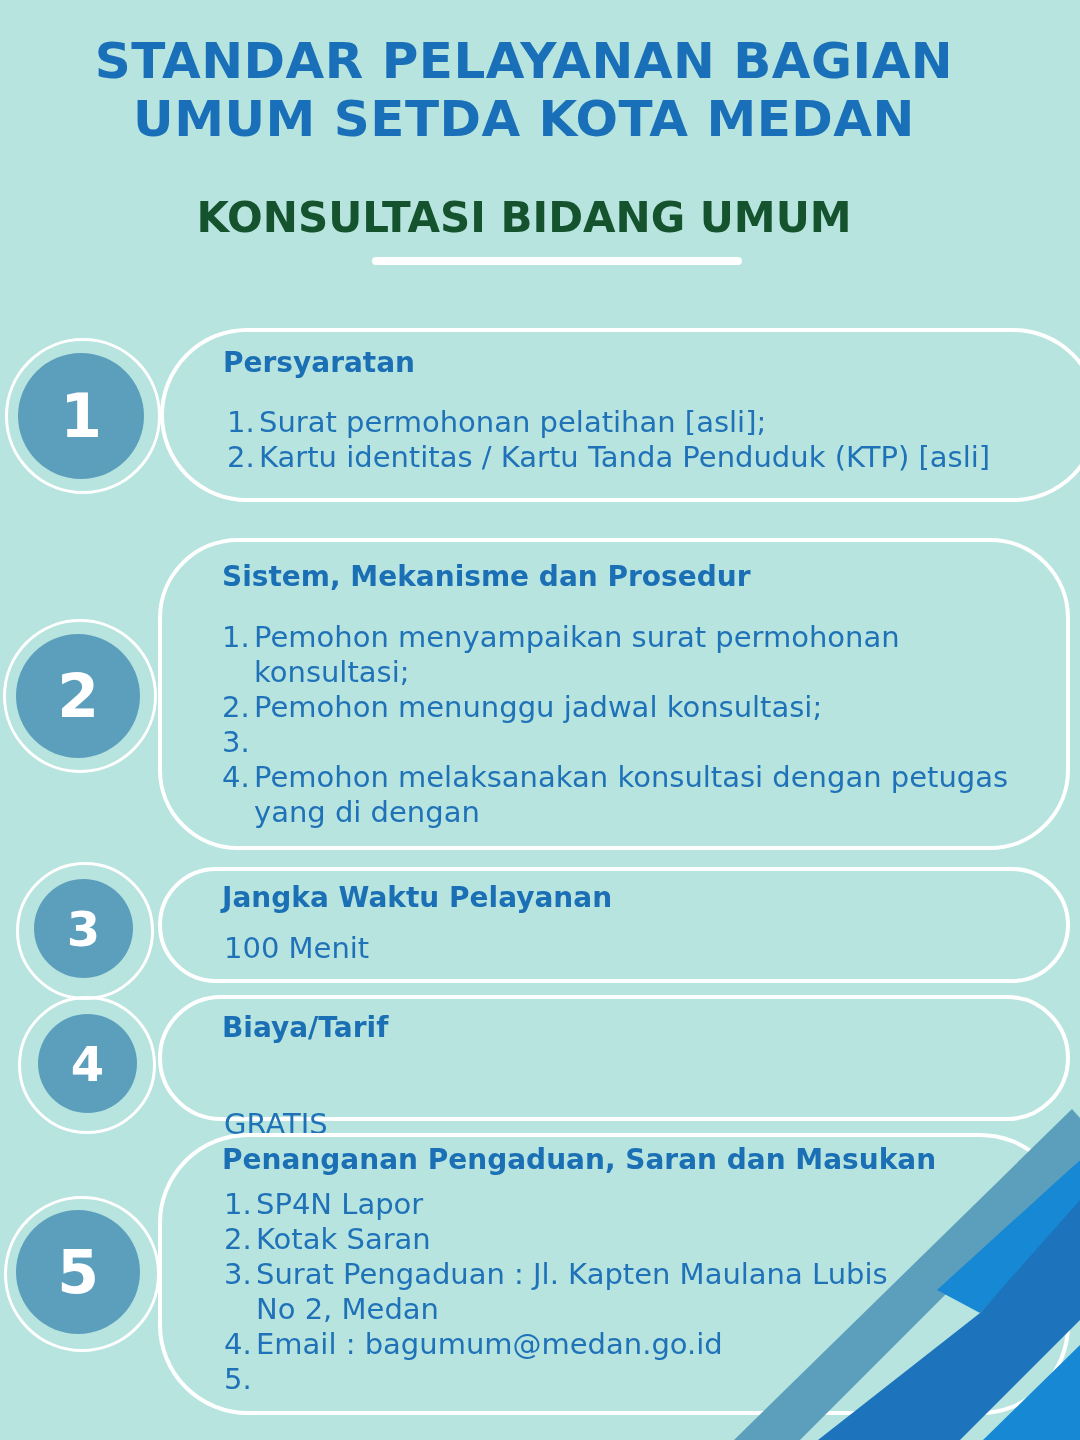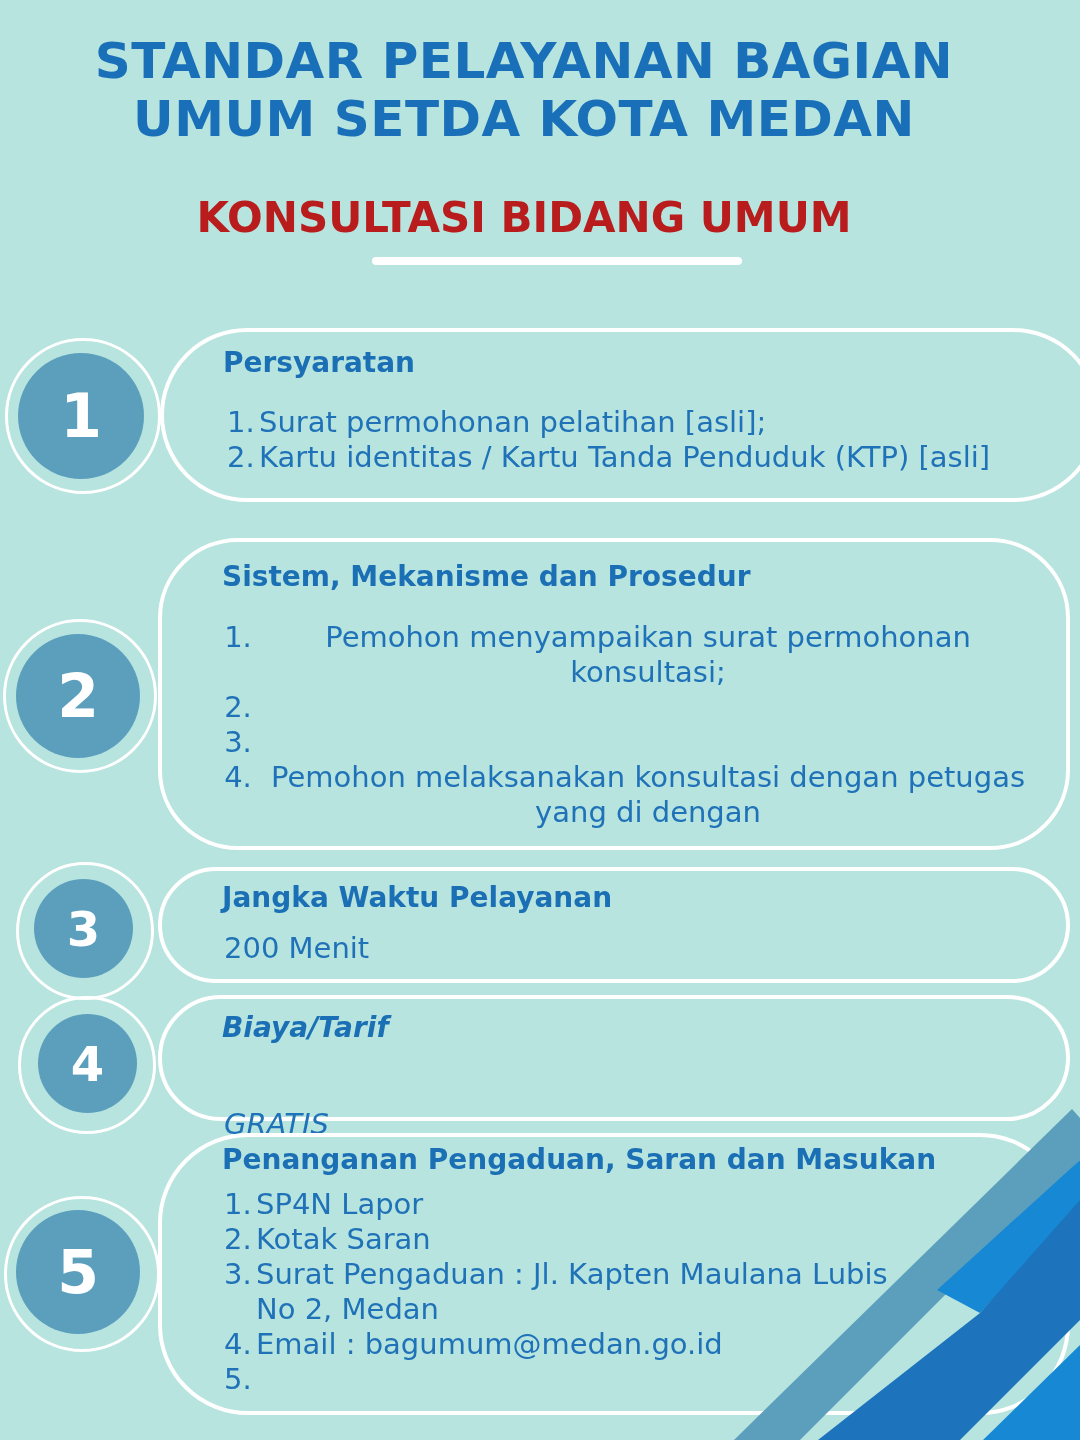--- a/index.html
+++ b/index.html
@@ -14,21 +14,21 @@
     .title {
       position: absolute; left: 0; right: 0; top: 32px;
       text-align: center; padding-left: 60px;
       font-weight: bold; font-size: 50px; line-height: 58px;
       color: #1a70b8; letter-spacing: 0.5px;
     }
     .subtitle {
       position: absolute; left: 0; right: 0; top: 192px;
       text-align: center; padding-left: 60px;
       font-weight: bold; font-size: 42px; line-height: 52px;
-      color: #b91c1c;
+      color: #14532d;
     }
     .underline {
       position: absolute; left: 372px; top: 257px;
       width: 370px; height: 8px; background: #ffffff; border-radius: 4px;
     }
 
     .ring {
       position: absolute; border: 3px solid #ffffff; border-radius: 50%;
     }
     .disc {
@@ -81,54 +81,55 @@
           <span class="num">2.</span>
           <span>Kartu identitas / Kartu Tanda Penduduk (KTP)  [asli]</span>
         </li>
     </ul>
   </div>
 
   <div class="ring" style="left:3px;top:619px;width:154px;height:154px;"></div>
   <div class="disc" style="left:16px;top:634px;width:124px;height:124px;font-size:60px;">
     <span>2</span>
   </div>
-  <div class="card" style="left:158px;top:538px;width:912px;height:312px;border-radius:80px;text-align:center;">
+  <div class="card" style="left:158px;top:538px;width:912px;height:312px;border-radius:80px;">
     <div class="card-title" style="left:60px;top:18px;">Sistem, Mekanisme dan Prosedur</div>
     <ul class="list" style="left:60px;top:78px;width:820px;">
       <li>
           <span class="num">1.</span>
           <span>Pemohon menyampaikan surat permohonan konsultasi;</span>
         </li>
       <li>
           <span class="num">2.</span>
+          <span>Pemohon menunggu jadwal konsultasi;</span>
         </li>
       <li>
           <span class="num">3.</span>
         </li>
       <li>
           <span class="num">4.</span>
           <span>Pemohon melaksanakan konsultasi dengan petugas yang di dengan</span>
         </li>
     </ul>
   </div>
 
   <div class="ring" style="left:16px;top:862px;width:138px;height:138px;"></div>
   <div class="disc" style="left:34px;top:879px;width:99px;height:99px;font-size:48px;">
     <span>3</span>
   </div>
   <div class="card" style="left:158px;top:867px;width:912px;height:116px;border-radius:58px;">
     <div class="card-title" style="left:60px;top:10px;">Jangka Waktu Pelayanan</div>
-    <div class="plain" style="left:62px;top:60px;">200 Menit</div>
+    <div class="plain" style="left:62px;top:60px;">100 Menit</div>
   </div>
 
   <div class="ring" style="left:18px;top:996px;width:138px;height:138px;"></div>
   <div class="disc" style="left:38px;top:1014px;width:99px;height:99px;font-size:48px;">
     <span>4</span>
   </div>
-  <div class="card" style="left:158px;top:995px;width:912px;height:126px;border-radius:63px;font-style:italic;">
+  <div class="card" style="left:158px;top:995px;width:912px;height:126px;border-radius:63px;">
     <div class="card-title" style="left:60px;top:12px;">Biaya/Tarif</div>
     <div class="plain" style="left:62px;top:66px;margin-top:42px;">GRATIS</div>
   </div>
 
   <div class="ring" style="left:4px;top:1196px;width:156px;height:156px;"></div>
   <div class="disc" style="left:16px;top:1210px;width:124px;height:124px;font-size:60px;">
     <span>5</span>
   </div>
   <div class="card" style="left:158px;top:1133px;width:912px;height:282px;border-radius:90px;">
     <div class="card-title" style="left:60px;top:6px;">Penanganan Pengaduan, Saran dan Masukan</div>

